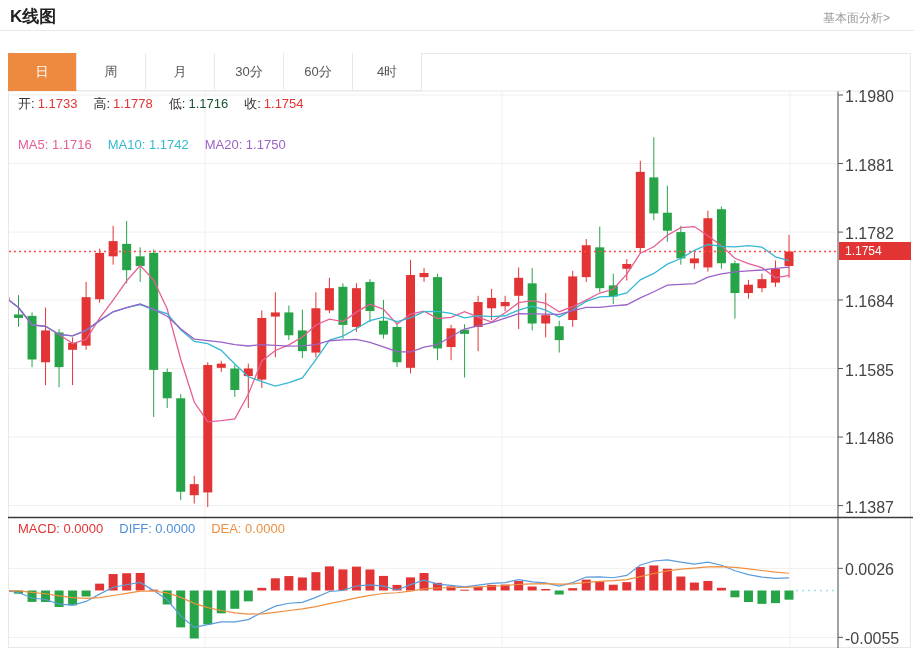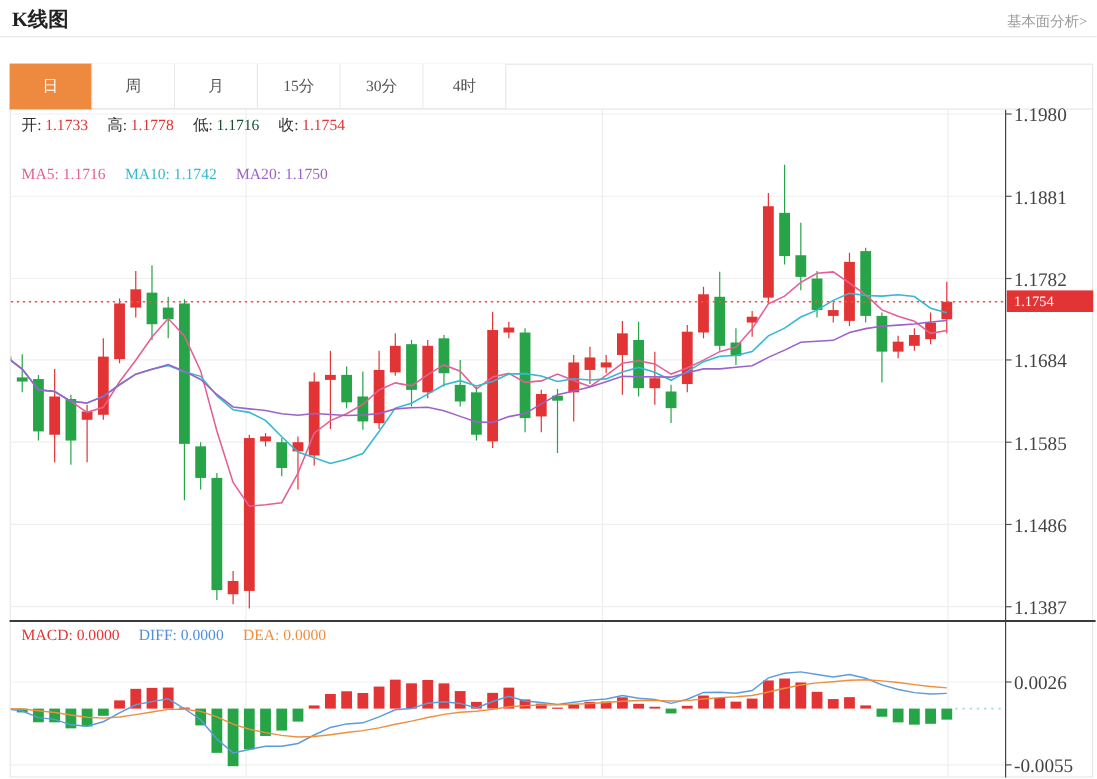--- a/index.html
+++ b/index.html
@@ -1,19 +1,19 @@
 <!DOCTYPE html>
 <html><head>
 <meta charset="utf-8">
 <style>
   html,body{margin:0;padding:0;background:#fff;}
   .page{position:relative;width:914px;height:649px;background:#fff;overflow:hidden;
-        font-family:Liberation Serif, serif;}
+        font-family:Liberation Sans, sans-serif;}
   .title{position:absolute;left:10px;top:5px;font-size:17px;font-weight:bold;color:#222;}
-  .toplink{position:absolute;right:8px;top:10px;font-size:12px;color:#9a9a9a;text-decoration:none;cursor:pointer;}
+  .toplink{position:absolute;right:24px;top:10px;font-size:12px;color:#9a9a9a;text-decoration:none;cursor:pointer;}
   .hdr-divider{position:absolute;left:0;top:30px;width:914px;height:1px;background:#e9e9e9;}
   .widget{position:absolute;left:8px;top:53px;width:903px;height:595px;border:1px solid #e8e8e8;box-sizing:border-box;}
   .tabbar{position:absolute;left:8px;top:53px;height:38px;display:flex;}
   .tab{width:69px;height:38px;line-height:38px;text-align:center;font-size:13px;color:#555;
        background:#fff;border-right:1px solid #e8e8e8;border-bottom:1px solid #e8e8e8;box-sizing:border-box;cursor:pointer;}
   .tab.active{background:#ee8a40;color:#fff;border-bottom:1px solid #ee8a40;}
   svg{position:absolute;left:0;top:0;}
   .row{position:absolute;display:flex;align-items:center;font-size:13px;white-space:nowrap;}
   .row .grp{margin-right:16px;}
   .row .lab{color:#333;}
@@ -257,22 +257,22 @@
       <line x1="838" y1="437.05126475548036" x2="843" y2="437.05126475548036" stroke="#555"></line>
       <line x1="838" y1="505.6" x2="843" y2="505.6" stroke="#555"></line>
       <line x1="838" y1="568.3518518518518" x2="843" y2="568.3518518518518" stroke="#555"></line>
       <line x1="838" y1="637.3518518518518" x2="843" y2="637.3518518518518" stroke="#555"></line>
     </svg>
 
   <div class="tabbar" id="tabbar">
       <div class="tab active">日</div>
       <div class="tab">周</div>
       <div class="tab">月</div>
-      <div class="tab">15分</div>
       <div class="tab">30分</div>
+      <div class="tab">60分</div>
       <div class="tab">4时</div>
     </div>
   <div class="row" id="ohlc-row" style="left:18px;top:95px;">
       <span class="grp"><span class="lab">开:</span><span class="val" style="color: rgb(226, 52, 52);">1.1733</span></span>
       <span class="grp"><span class="lab">高:</span><span class="val" style="color: rgb(226, 52, 52); text-align: center;">1.1778</span></span>
       <span class="grp"><span class="lab">低:</span><span class="val" style="color: #14532d;">1.1716</span></span>
       <span class="grp"><span class="lab">收:</span><span class="val" style="color: rgb(226, 52, 52);">1.1754</span></span>
     </div>
   <div class="row" id="ma-row" style="left:18px;top:122px;margin-top:15px;">
       <span class="grp" style="color: rgb(228, 95, 150);"><span>MA5: 1.1716</span></span>

